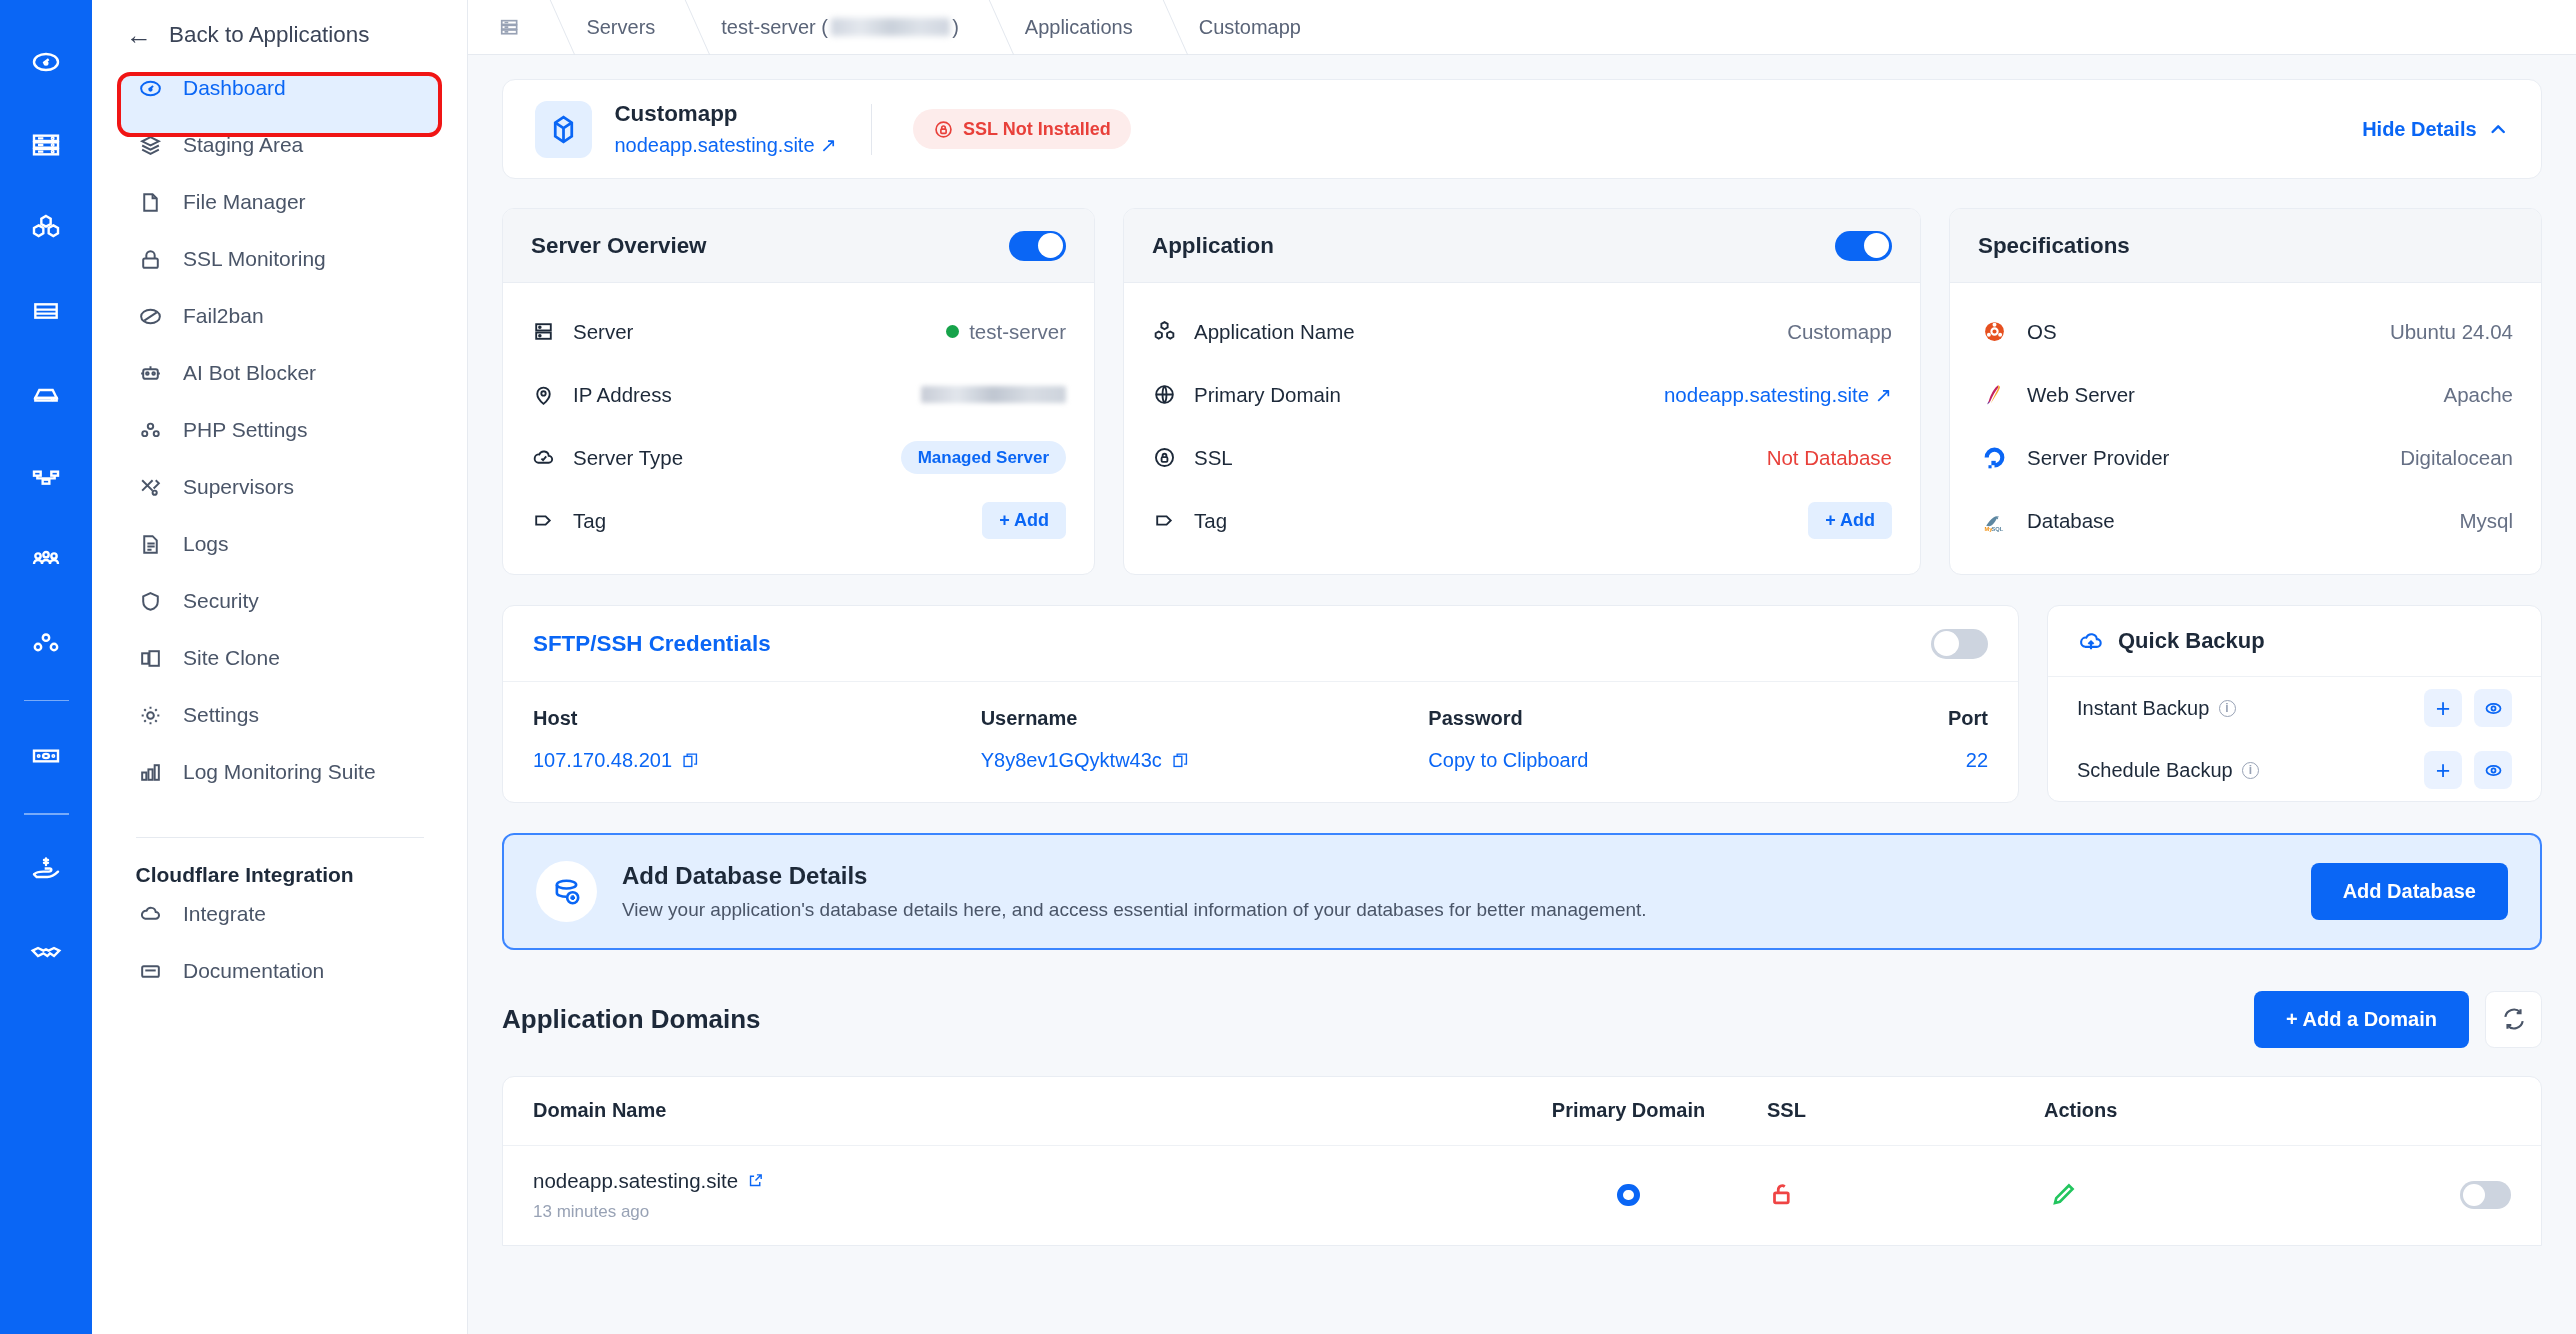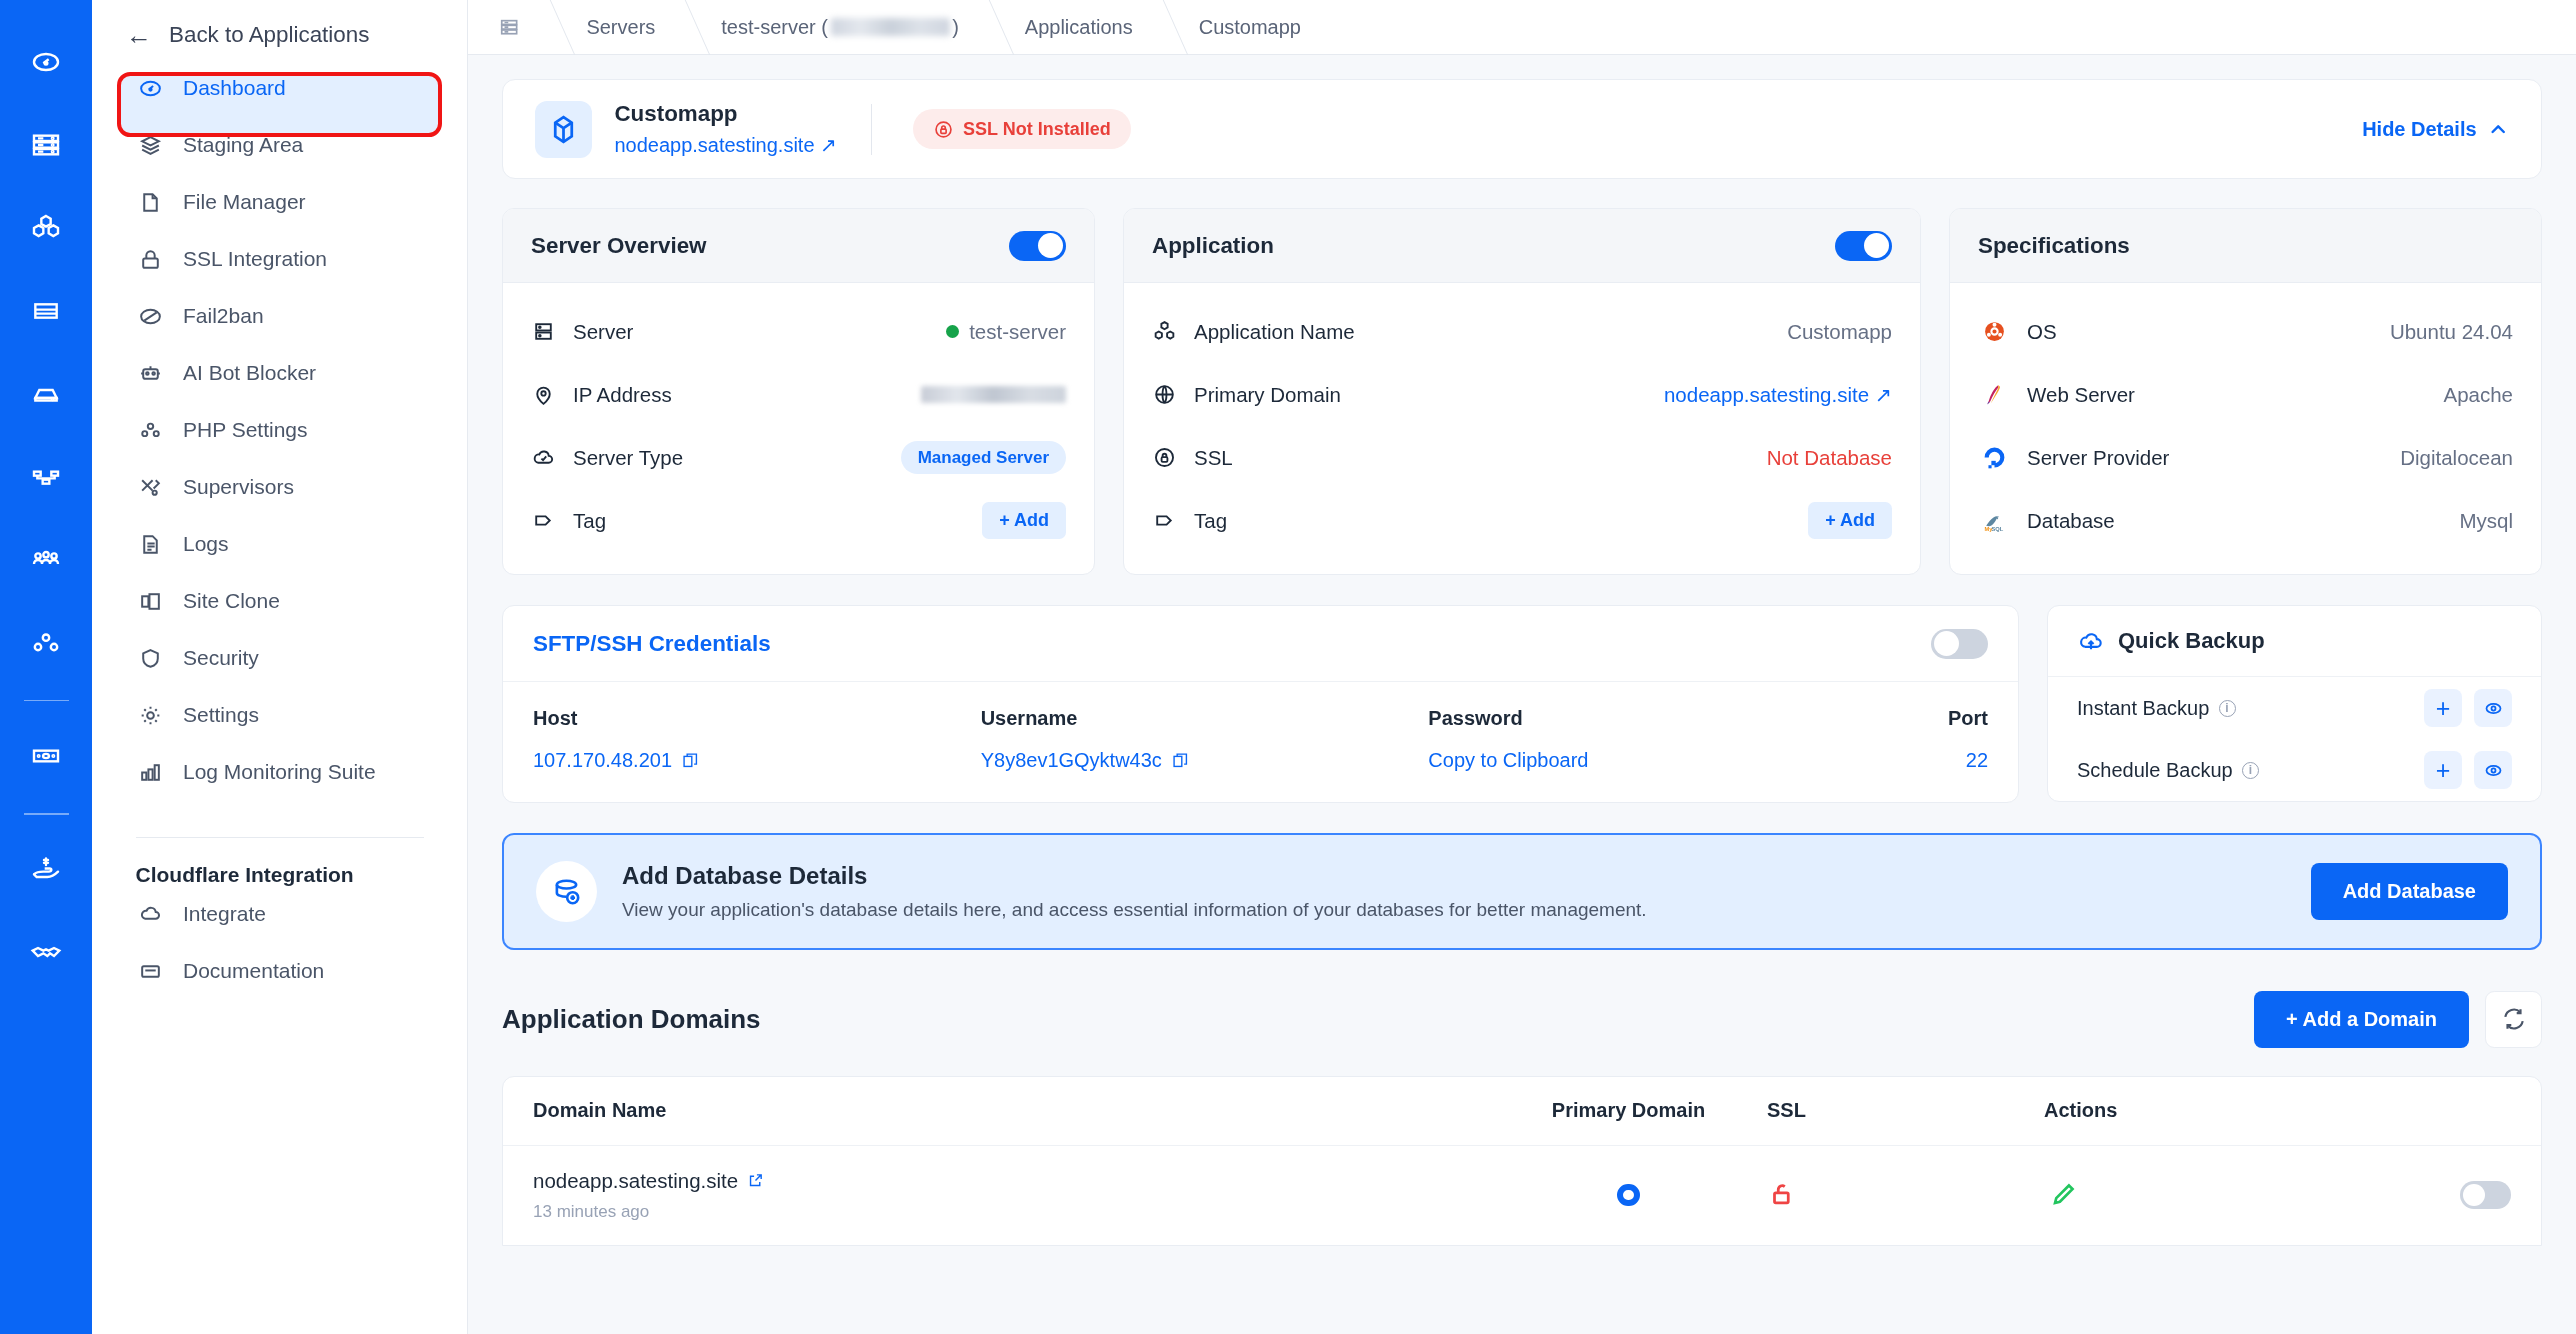--- a/index.html
+++ b/index.html
@@ -360,21 +360,21 @@
         <span class="lbl">File Manager</span>
       </div>
 
       <div class="nav-item">
         <span class="ic">
             <svg viewBox="0 0 24 24">
               <rect x="5" y="11" width="14" height="9" rx="1.5"></rect>
               <path d="M8 11V8a4 4 0 018 0v3"></path>
             </svg>
           </span>
-        <span class="lbl">SSL Integration</span>
+        <span class="lbl">SSL Monitoring</span>
       </div>
 
       <div class="nav-item">
         <span class="ic">
             <svg viewBox="0 0 24 24">
               <ellipse cx="12" cy="12" rx="9" ry="6.5"></ellipse>
               <path d="M6 16L18 8"></path>
             </svg>
           </span>
         <span class="lbl">Fail2ban</span>
@@ -419,34 +419,34 @@
               <path d="M6 4h8l4 4v12H6z"></path>
               <path d="M9 11h7M9 14h7M9 17h4"></path>
             </svg>
           </span>
         <span class="lbl">Logs</span>
       </div>
 
       <div class="nav-item">
         <span class="ic">
             <svg viewBox="0 0 24 24">
+              <path d="M12 4l7 3v5c0 4-3 7-7 8-4-1-7-4-7-8V7z"></path>
+            </svg>
+          </span>
+        <span class="lbl">Security</span>
+      </div>
+
+      <div class="nav-item">
+        <span class="ic">
+            <svg viewBox="0 0 24 24">
               <rect x="4" y="7" width="6" height="10"></rect>
               <rect x="11" y="5" width="9" height="14"></rect>
             </svg>
           </span>
         <span class="lbl">Site Clone</span>
-      </div>
-
-      <div class="nav-item">
-        <span class="ic">
-            <svg viewBox="0 0 24 24">
-              <path d="M12 4l7 3v5c0 4-3 7-7 8-4-1-7-4-7-8V7z"></path>
-            </svg>
-          </span>
-        <span class="lbl">Security</span>
       </div>
 
       <div class="nav-item">
         <span class="ic">
             <svg viewBox="0 0 24 24">
               <circle cx="12" cy="12" r="3.2"></circle>
               <path d="M12 3.5v2M12 18.5v2M3.5 12h2M18.5 12h2M6 6l1.5 1.5M16.5 16.5L18 18M18 6l-1.5 1.5M7.5 16.5L6 18"></path>
             </svg>
           </span>
         <span class="lbl">Settings</span>

